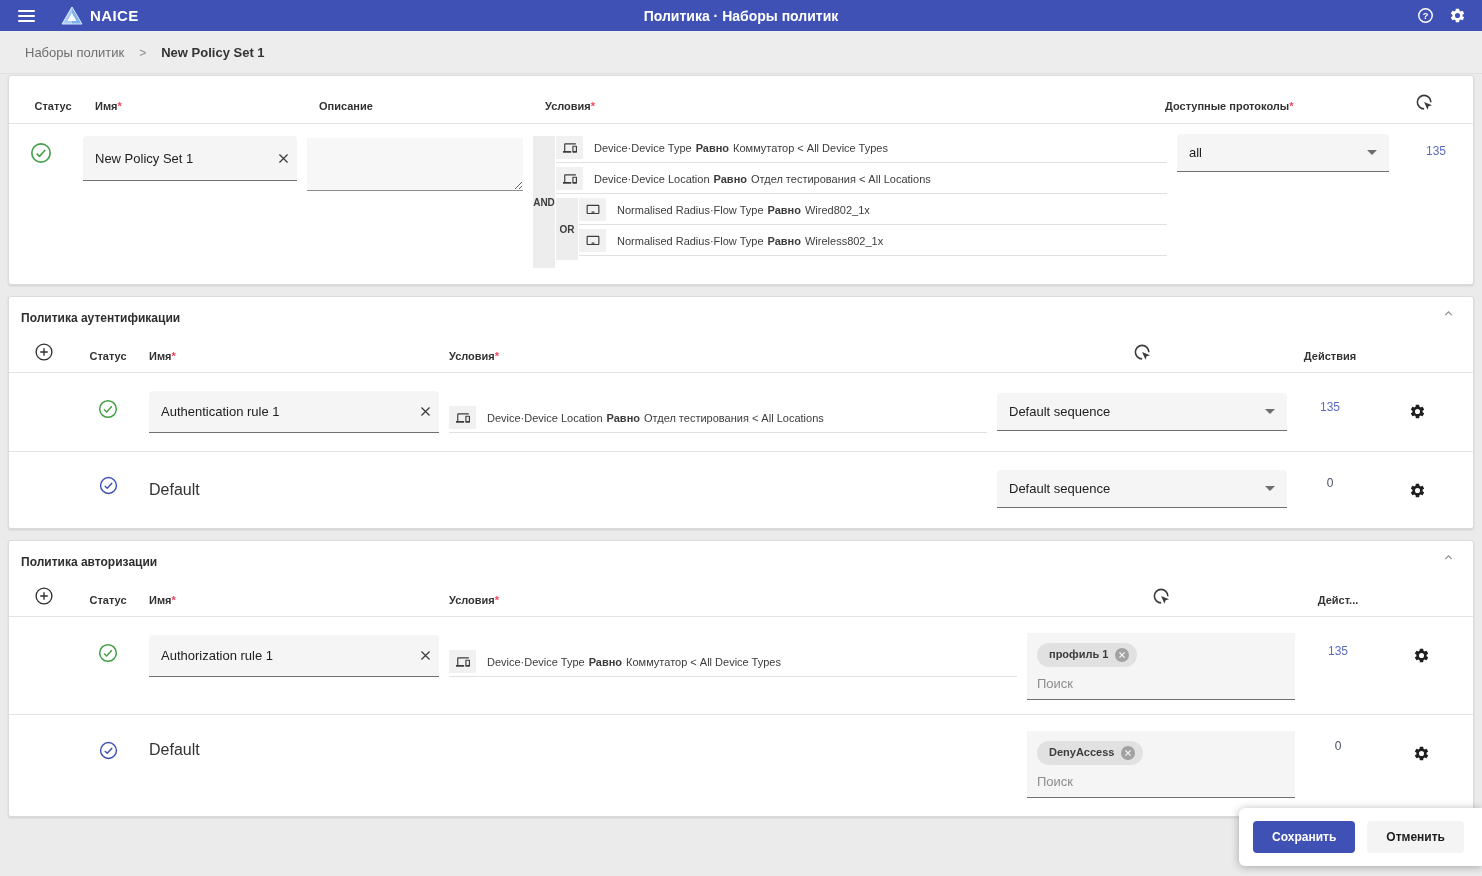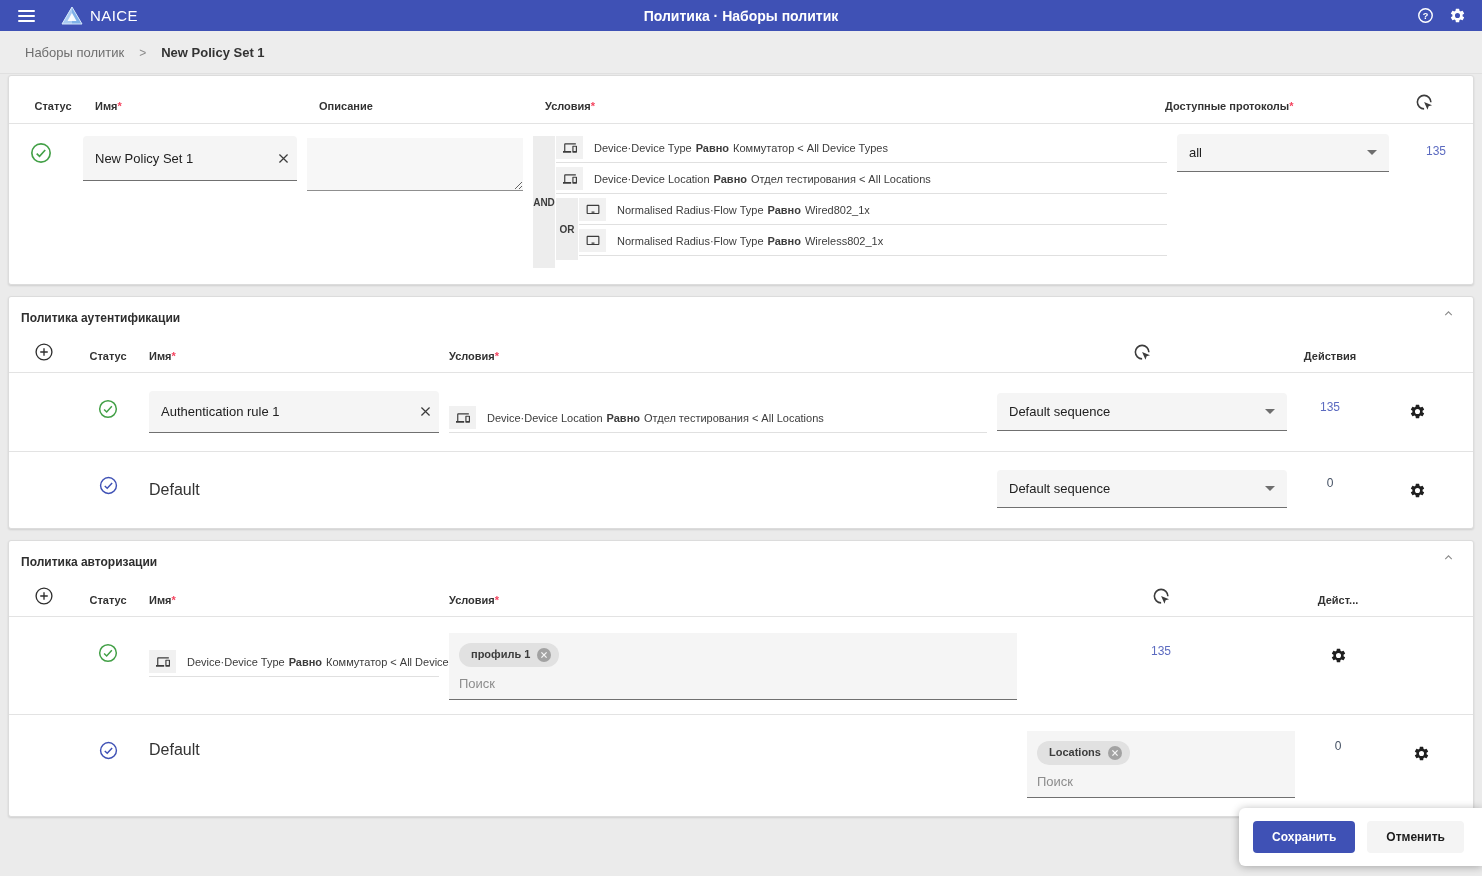--- a/index.html
+++ b/index.html
@@ -4,21 +4,21 @@
 <style>
   *{box-sizing:border-box;margin:0;padding:0}
   html,body{width:1482px;height:876px;overflow:hidden}
   body{font-family:"Liberation Sans",sans-serif;background:#ebebeb;color:#212121;position:relative}
 
   
   .appbar{height:31px;background:#3f51b5;display:flex;align-items:center;padding:0 16px;color:#fff;position:relative}
   .hamburger{display:flex;flex-direction:column;gap:3px;cursor:pointer;padding:4px 2px}
   .hamburger span{display:block;width:17px;height:2px;background:#fff;border-radius:1px}
   .brand{display:flex;align-items:center;gap:7px;margin-left:24px}
-  .brand-name{font-size:15px;font-weight:normal;letter-spacing:.4px}
+  .brand-name{font-size:15px;font-weight:bold;letter-spacing:.4px}
   .appbar-title{position:absolute;left:50%;transform:translateX(-50%);font-size:14px;font-weight:bold;white-space:nowrap}
   .appbar-right{margin-left:auto;display:flex;align-items:center;gap:15px}
   .iconbtn{display:flex;align-items:center;justify-content:center;cursor:pointer;background:none;border:none;padding:0}
 
   
   .breadcrumb{height:43px;background:#ededed;display:flex;align-items:center;padding:0 25px;font-size:13px;color:#6e6e6e;gap:15px;box-shadow:inset 0 -1px 0 #e0e0e0}
   .breadcrumb .sep{color:#8a8a8a;font-size:12px}
   .breadcrumb .current{color:#333;font-weight:bold}
 
   
@@ -371,20 +371,30 @@
 
   <div class="rule-grid authz-grid rule-row row-pad">
     <div></div>
     <div class="c-center" style="padding-top:14px">
       <svg width="20" height="20" viewBox="0 0 24 24">
             <circle cx="12" cy="12" r="10" fill="none" stroke="#43a047" stroke-width="1.8"></circle>
             <path d="M7.3 12.6l3.1 3 6.2-6.8" fill="none" stroke="#43a047" stroke-width="1.8"></path>
           </svg>
     </div>
     <div>
+      <div class="mfield" style="height:42px;margin-top:6px">
+        <input class="val" value="Authorization rule 1" style="">
+        <span class="clear-btn iconbtn">
+          <svg width="15" height="15" viewBox="0 0 24 24">
+                <path d="M5.5 5.5l13 13M18.5 5.5l-13 13" stroke="#3c3c3c" stroke-width="2" fill="none"></path>
+              </svg>
+        </span>
+      </div>
+    </div>
+    <div>
       <div class="cond-row cond-single">
         <span class="cond-icon">
           <svg width="14" height="14" viewBox="0 0 24 24" fill="#3c3c3c">
                 <path d="M4 6h18V4H4c-1.1 0-2 .9-2 2v11H0v3h14v-3H4V6zm19 2h-6c-.55 0-1 .45-1 1v10c0 .55.45 1 1 1h6c.55 0 1-.45 1-1V9c0-.55-.45-1-1-1zm-1 9h-4v-7h4v7z"></path>
               </svg>
         </span>
         <span class="cond-text">
               <span>Device·Device Type</span>
               <b>Равно</b>
               <span>Коммутатор &lt; All Device Types</span>
@@ -419,21 +429,21 @@
       <svg width="19" height="19" viewBox="0 0 24 24">
             <circle cx="12" cy="12" r="10" fill="none" stroke="#3f51b5" stroke-width="1.8"></circle>
             <path d="M7.3 12.6l3.1 3 6.2-6.8" fill="none" stroke="#3f51b5" stroke-width="1.8"></path>
           </svg>
     </div>
     <div class="default-label" style="margin-top:14px">Default</div>
     <div></div>
     <div>
       <div class="chips-field">
         <span class="chip">
-          <span>Locations</span>
+          <span>DenyAccess</span>
           <span class="iconbtn">
             <svg width="14" height="14" viewBox="0 0 14 14">
                   <circle cx="7" cy="7" r="7" fill="#a2a2a2"></circle>
                   <path d="M4.4 4.4l5.2 5.2M9.6 4.4L4.4 9.6" stroke="#f5f5f5" stroke-width="1.3"></path>
                 </svg>
           </span>
         </span>
         <div class="chips-search">Поиск</div>
       </div>
     </div>

